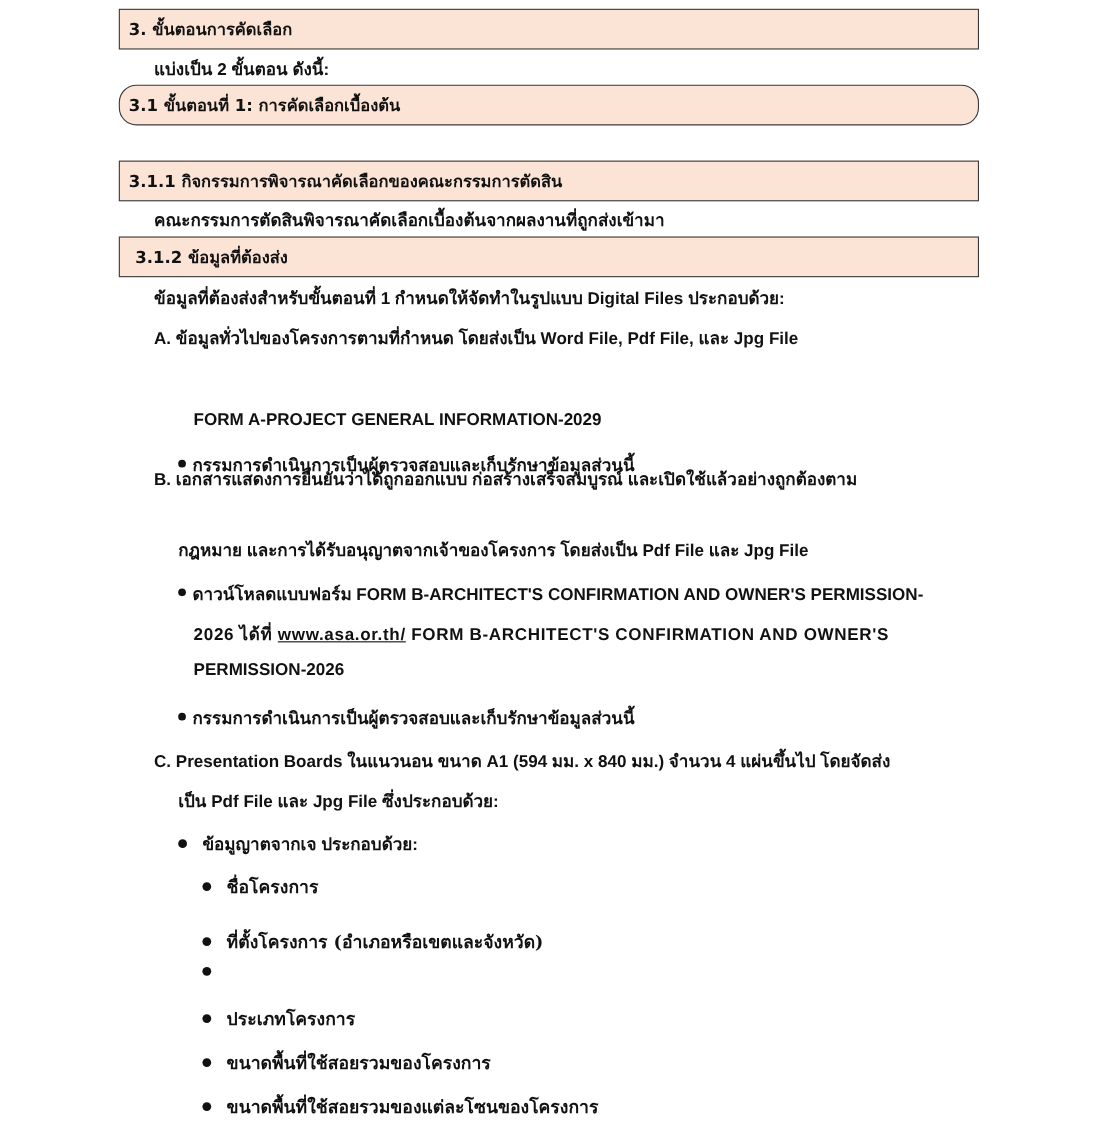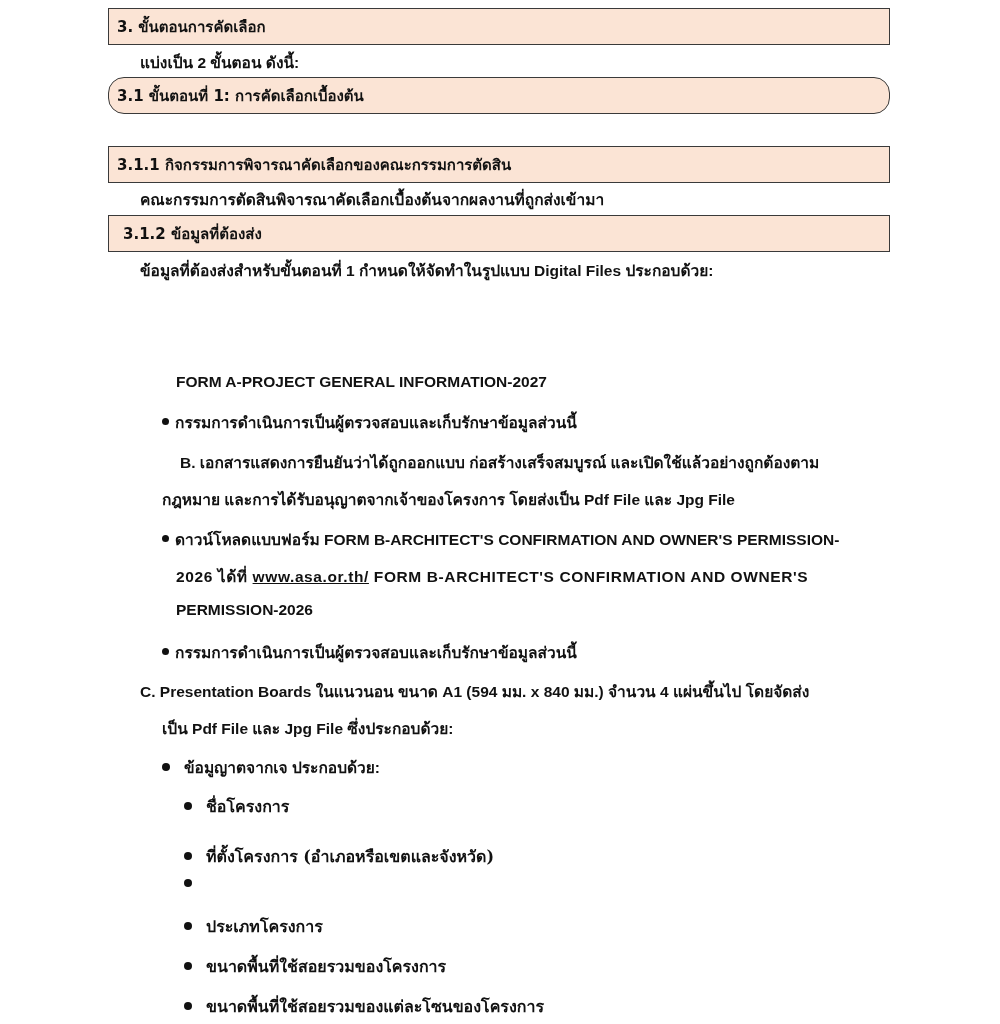--- a/index.html
+++ b/index.html
@@ -48,26 +48,27 @@
   <div class="hbox" style="top:146px;height:37px;">
     <span>3.1.1 กิจกรรมการพิจารณาคัดเลือกของคณะกรรมการตัดสิน</span>
   </div>
   <div class="line" style="left:140px;top:187px;">คณะกรรมการตัดสินพิจารณาคัดเลือกเบื้องต้นจากผลงานที่ถูกส่งเข้ามา</div>
 
   <div class="hbox" style="top:215px;height:37px;padding-left:14px;">
     <span>3.1.2 ข้อมูลที่ต้องส่ง</span>
   </div>
   <div class="line" style="left:140px;top:258px;">ข้อมูลที่ต้องส่งสำหรับขั้นตอนที่ 1 กำหนดให้จัดทำในรูปแบบ Digital Files ประกอบด้วย:</div>
 
-  <div class="line" style="left:176px;top:373px;">FORM A-PROJECT GENERAL INFORMATION-2027</div>
+  <div class="line" style="left:140px;top:295px;">A. ข้อมูลทั่วไปของโครงการตามที่กำหนด โดยส่งเป็น Word File, Pdf File, และ Jpg File</div>
+  <div class="line" style="left:176px;top:373px;">FORM A-PROJECT GENERAL INFORMATION-2029</div>
   <div class="line" style="left:162px;top:410px;">
     <span class="bullet"></span><span>กรรมการดำเนินการเป็นผู้ตรวจสอบและเก็บรักษาข้อมูลส่วนนี้</span>
   </div>
 
-  <div class="line" style="left:140px;top:450px;margin-left:40px;">B. เอกสารแสดงการยืนยันว่าได้ถูกออกแบบ ก่อสร้างเสร็จสมบูรณ์ และเปิดใช้แล้วอย่างถูกต้องตาม</div>
+  <div class="line" style="left:140px;top:423px;">B. เอกสารแสดงการยืนยันว่าได้ถูกออกแบบ ก่อสร้างเสร็จสมบูรณ์ และเปิดใช้แล้วอย่างถูกต้องตาม</div>
   <div class="line" style="left:162px;top:487px;">กฎหมาย และการได้รับอนุญาตจากเจ้าของโครงการ โดยส่งเป็น Pdf File และ Jpg File</div>
   <div class="line" style="left:162px;top:527px;">
     <span class="bullet"></span><span>ดาวน์โหลดแบบฟอร์ม FORM B-ARCHITECT'S CONFIRMATION AND OWNER'S PERMISSION-</span>
   </div>
   <div class="line" style="left:176px;top:564px;letter-spacing:0.6px;">
     <span>2026 ได้ที่ </span><span class="u">www.asa.or.th/</span><span> FORM B-ARCHITECT'S CONFIRMATION AND OWNER'S</span>
   </div>
   <div class="line" style="left:176px;top:601px;">PERMISSION-2026</div>
   <div class="line" style="left:162px;top:640px;">
     <span class="bullet"></span><span>กรรมการดำเนินการเป็นผู้ตรวจสอบและเก็บรักษาข้อมูลส่วนนี้</span>

